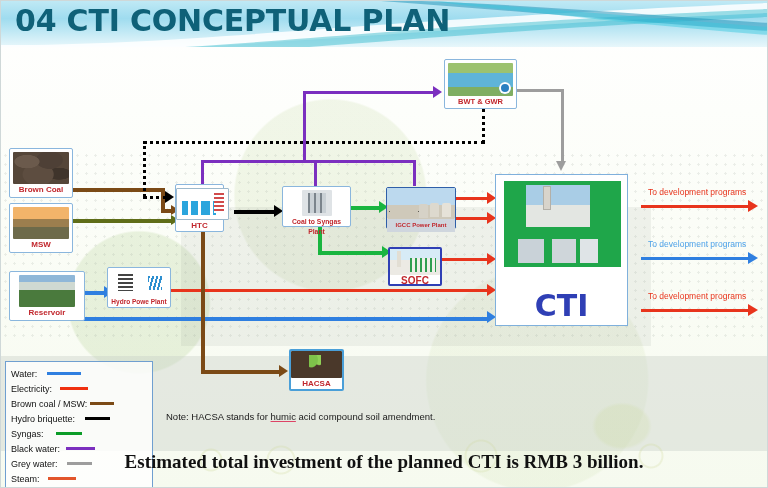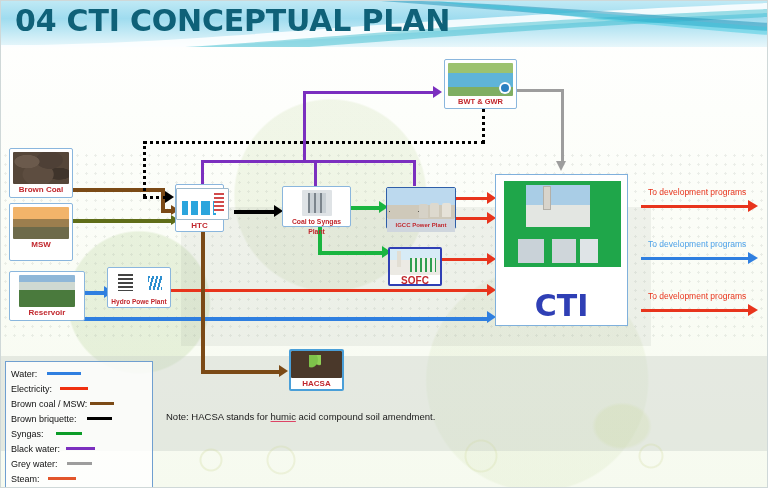--- a/index.html
+++ b/index.html
@@ -204,21 +204,21 @@
 
   <div class="ln v" style="left:200px;top:231px;height:140px;border-left-width:4px;border-color:#7b4a16;"></div>
   <div class="ln h" style="left:200px;top:369px;width:80px;border-top-width:4px;border-color:#7b4a16;"></div>
   <div class="arrow ar-r" style="left:278px;top:364px;border-left:9px solid #7b4a16;border-top-width:6px;border-bottom-width:6px;"></div>
 
   <div class="node" style="left:8px;top:147px;width:64px;height:50px;">
     <span class="thumb t-coal" style="width:56px;height:32px;"></span>
     <span class="cap cap-big">Brown Coal</span>
   </div>
 
-  <div class="node" style="left:8px;top:202px;width:64px;height:58px;">
+  <div class="node" style="left:8px;top:202px;width:64px;height:50px;">
     <span class="thumb t-msw" style="width:56px;height:32px;"></span>
     <span class="cap cap-big">MSW</span>
   </div>
 
   <div class="node" style="left:8px;top:270px;width:76px;height:50px;">
     <span class="thumb t-res" style="width:56px;height:32px;"></span>
     <span class="cap cap-big">Reservoir</span>
   </div>
 
   <div class="node" style="left:106px;top:266px;width:64px;height:41px;">
@@ -283,21 +283,21 @@
     </div>
     <div class="lg-row">
       <span class="lg-txt">Electricity:</span>
       <span class="lg-swatch" style="width:28px;border-top-width:3px;border-color:#f03010;margin-left:8px;"></span>
     </div>
     <div class="lg-row">
       <span class="lg-txt">Brown coal / MSW:</span>
       <span class="lg-swatch" style="width:24px;border-top-width:3px;border-color:#7b4a16;margin-left:3px;"></span>
     </div>
     <div class="lg-row">
-      <span class="lg-txt">Brown briquette:</span>
+      <span class="lg-txt">Hydro briquette:</span>
       <span class="lg-swatch" style="width:25px;border-top-width:3px;border-color:#000;margin-left:10px;"></span>
     </div>
     <div class="lg-row">
       <span class="lg-txt">Syngas:</span>
       <span class="lg-swatch" style="width:26px;border-top-width:3px;border-color:#0c9c28;margin-left:12px;"></span>
     </div>
     <div class="lg-row">
       <span class="lg-txt">Black water:</span>
       <span class="lg-swatch" style="width:29px;border-top-width:3px;border-color:#7b2fbf;margin-left:6px;"></span>
     </div>
@@ -306,14 +306,15 @@
       <span class="lg-swatch" style="width:25px;border-top-width:3px;border-color:#9d9d9d;margin-left:9px;"></span>
     </div>
     <div class="lg-row">
       <span class="lg-txt">Steam:</span>
       <span class="lg-swatch" style="width:28px;border-top-width:3px;border-color:#e2552b;margin-left:8px;"></span>
     </div>
   </div>
 
   <div class="note"><span>Note: HACSA stands for </span><u>humic</u><span> acid compound  soil amendment.</span></div>
 
+  <div class="headline">Estimated total investment of the planned CTI  is RMB 3 billion.</div>
 
 </div>
 
 </body></html>

